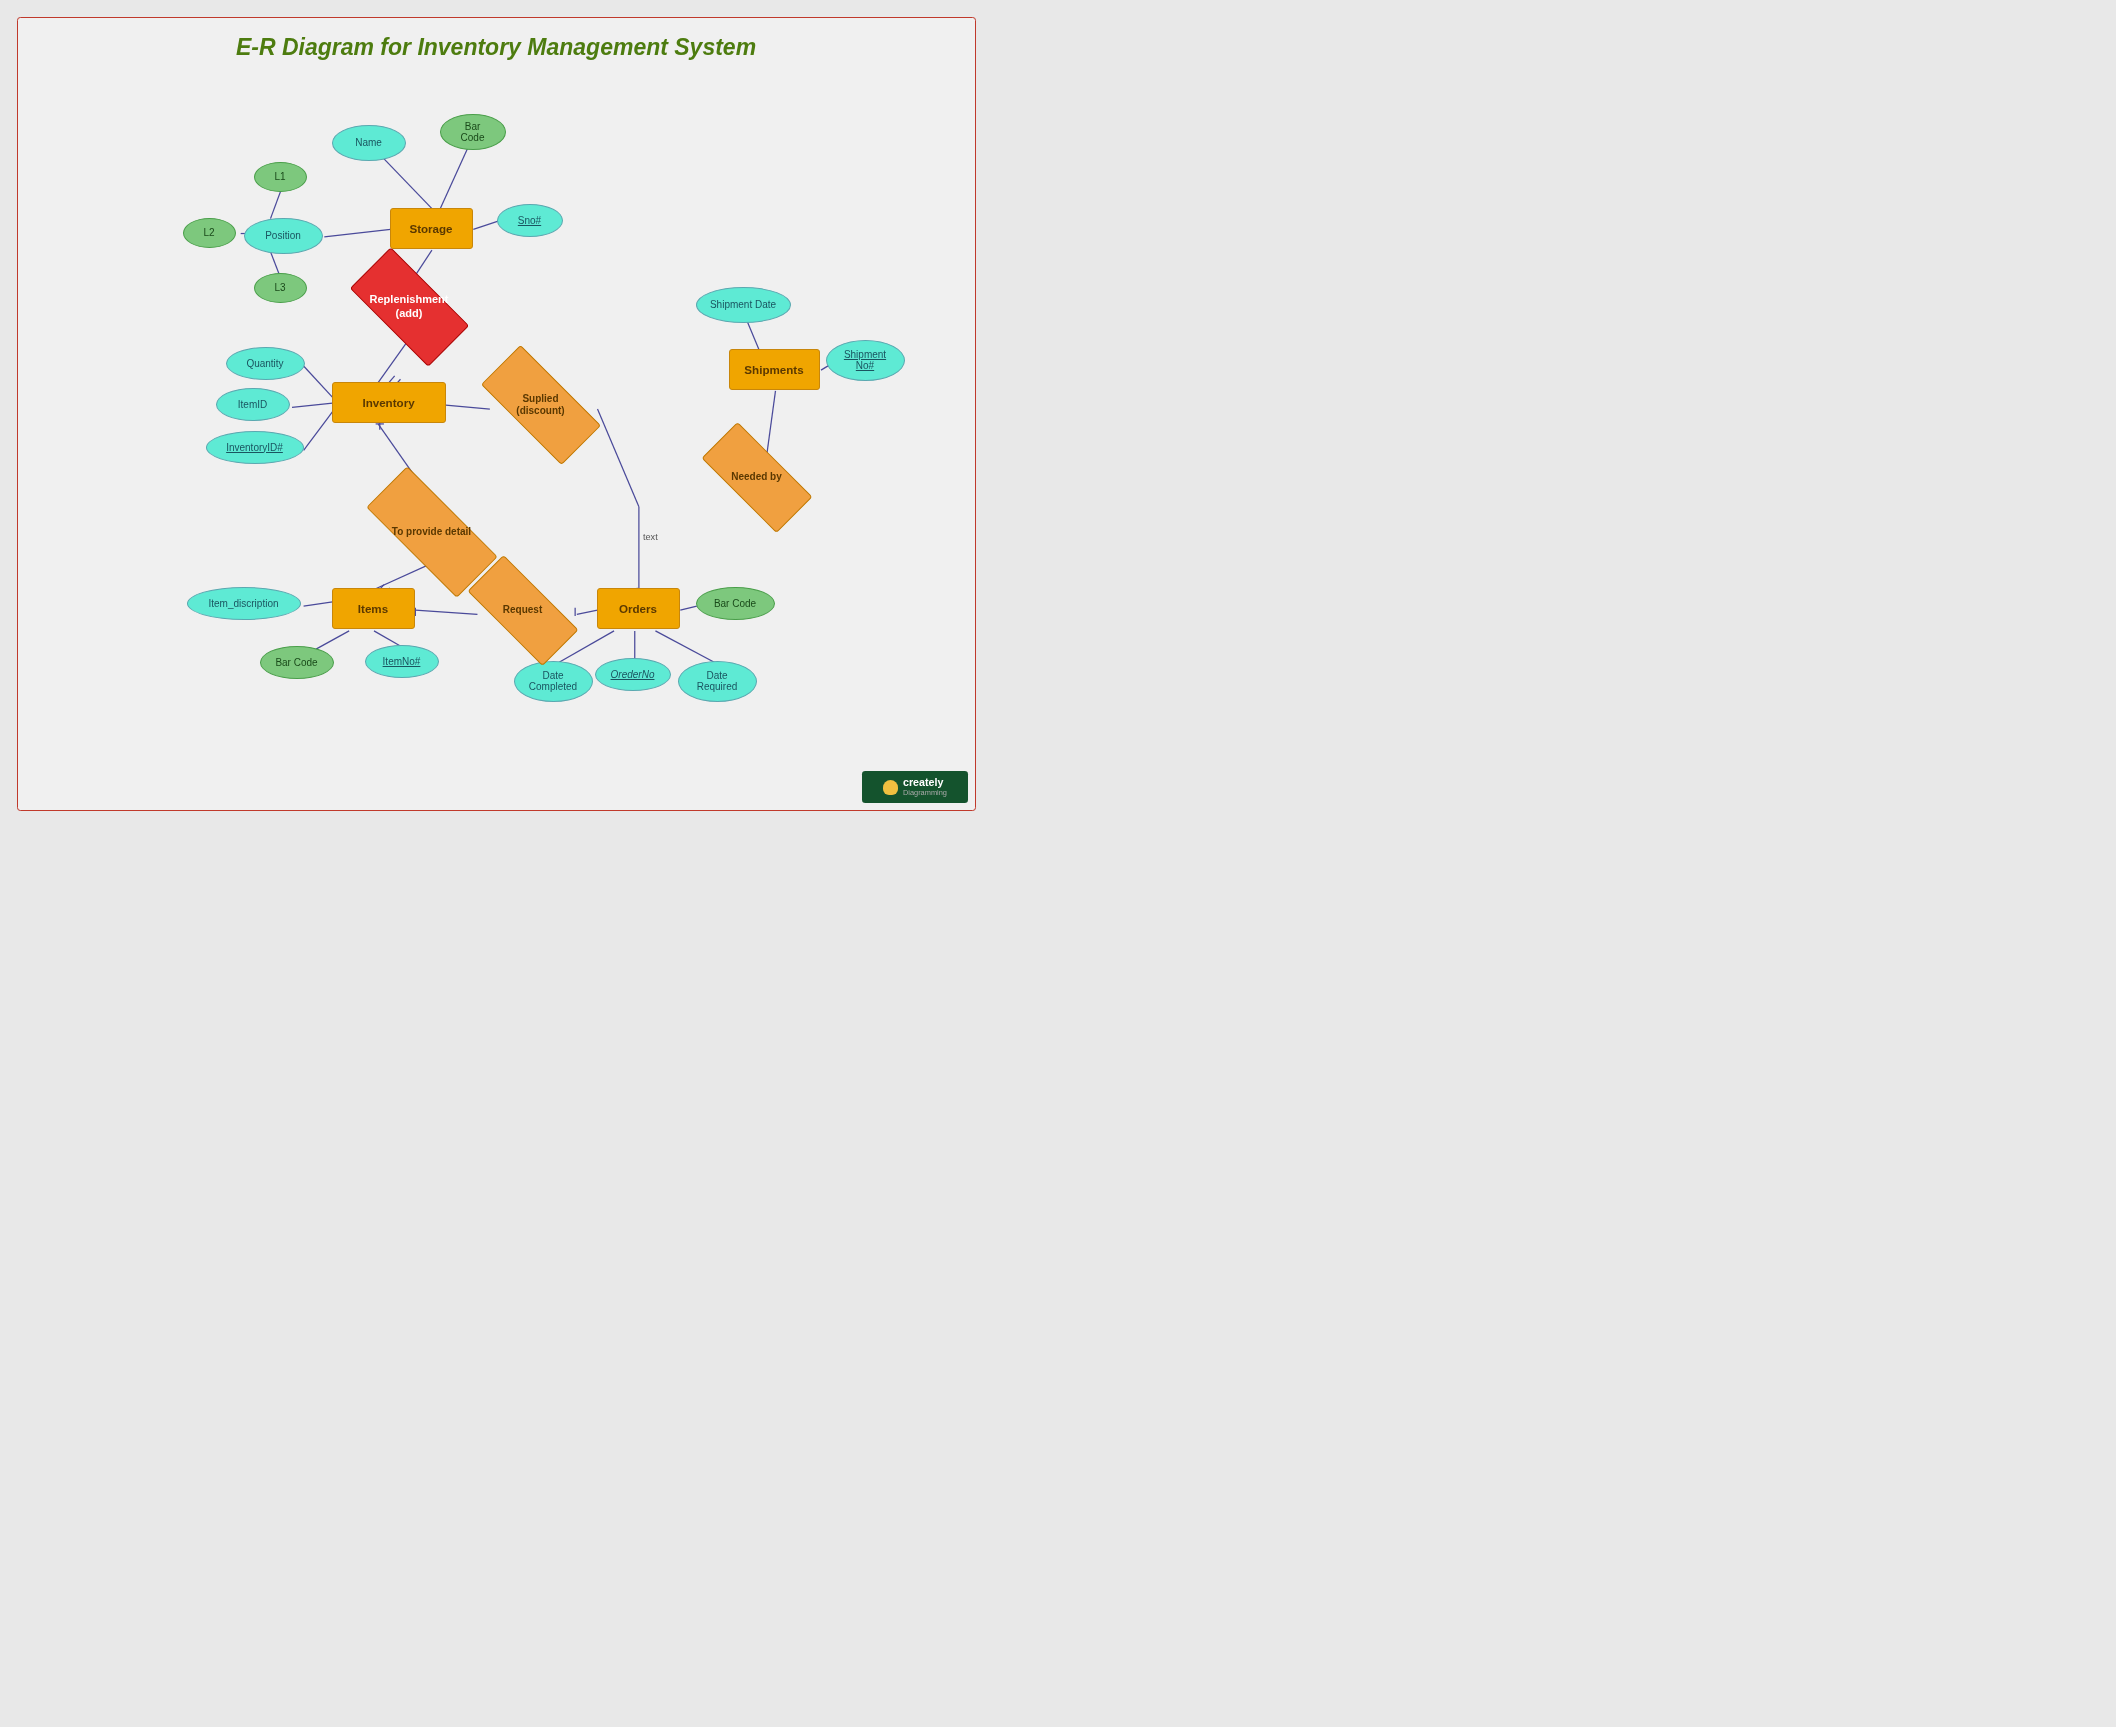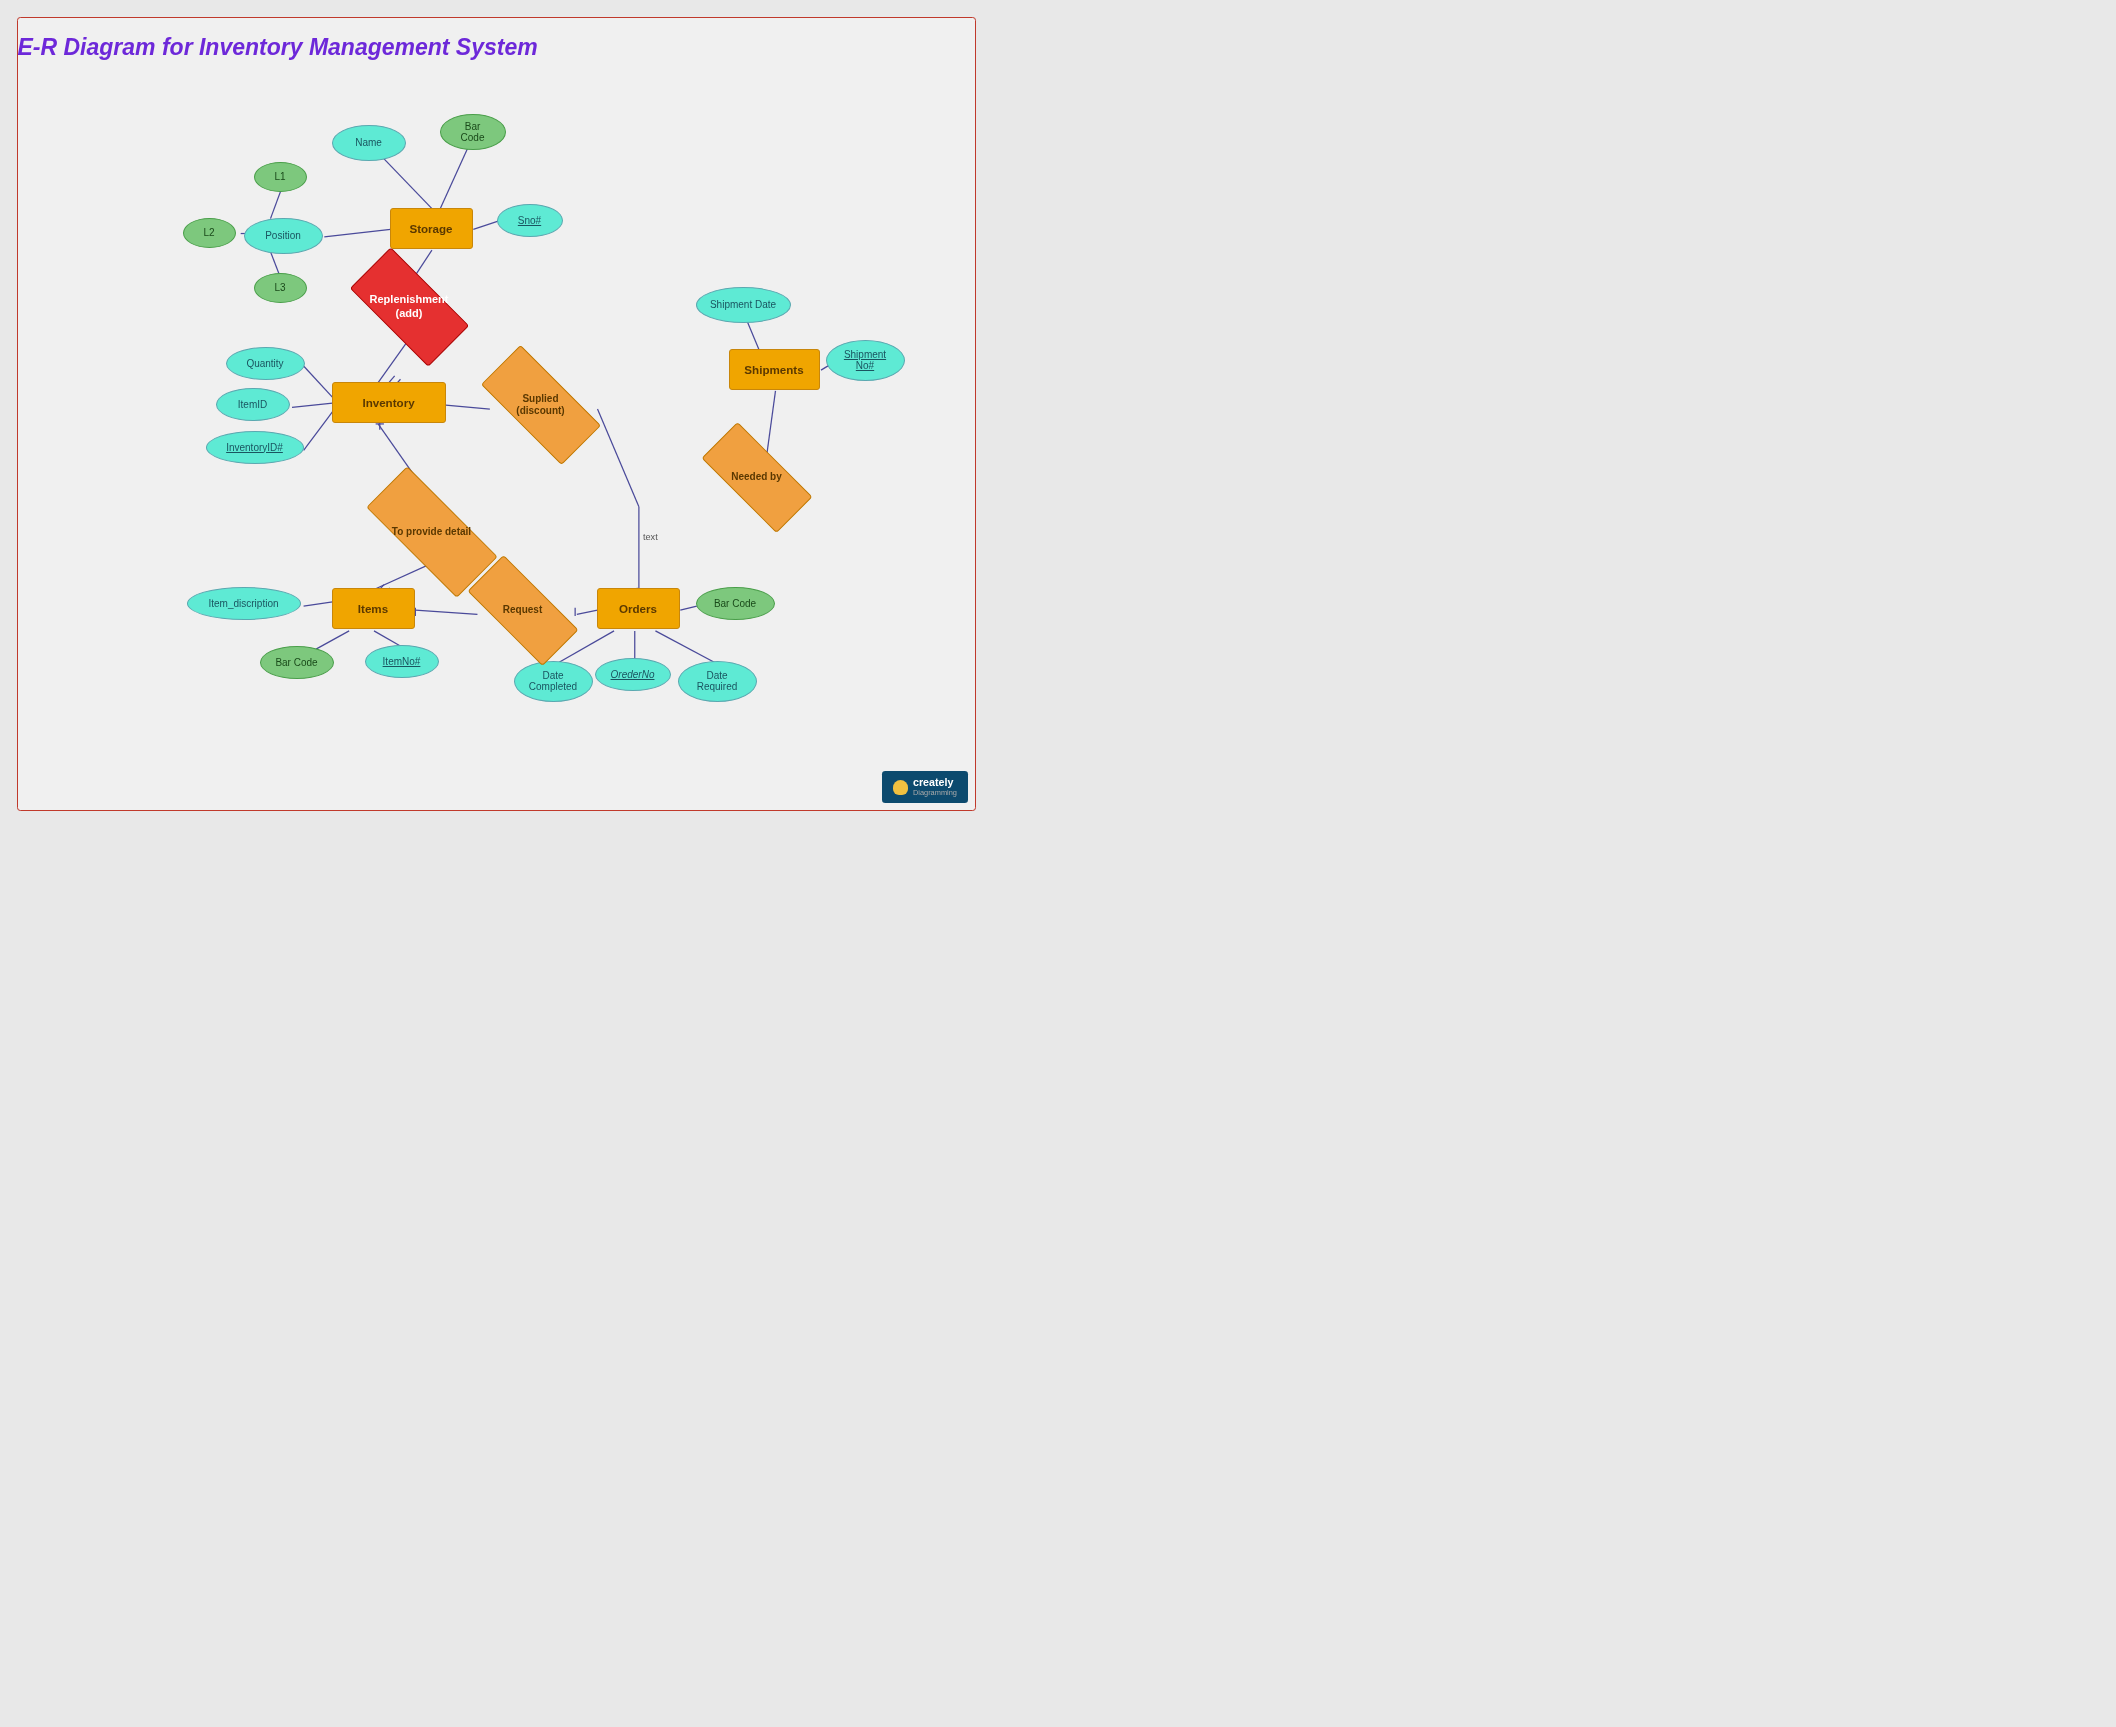--- a/index.html
+++ b/index.html
@@ -13,25 +13,25 @@
     .canvas {
       position: relative;
       width: 959px;
       height: 794px;
       margin: 16.5px;
       background: #f0f0f0;
       border: 1.7px solid #c0392b;
       border-radius: 3.3px;
     }
     .diagram-title {
-      text-align: left;
+      text-align: center;
       font-size: 23px;
       font-style: italic;
       font-weight: bold;
-      color: #6d28d9;
+      color: #4d7c0f;
       padding-top: 16.5px;
       padding-bottom: 8.3px;
     }
     
     .entity {
       position: absolute;
       background: #f0a500;
       border: 1.7px solid #c8860a;
       color: #5a3800;
       font-weight: bold;
@@ -109,23 +109,23 @@
     }
     svg.lines line, svg.lines path {
       stroke: #4a4a9a;
       stroke-width: 1.5;
       fill: none;
     }
     .watermark {
       position: absolute;
       bottom: 6.6px;
       right: 6.6px;
-      background: #0c4a6e;
+      background: #14532d;
       color: #fff;
-      padding: 5px 11px;
+      padding: 5px 21px;
       border-radius: 3.3px;
       font-size: 9px;
       display: flex;
       align-items: center;
       gap: 5px;
     }
     .watermark-bulb {
       width: 15px;
       height: 15px;
       background: #f0c040;

